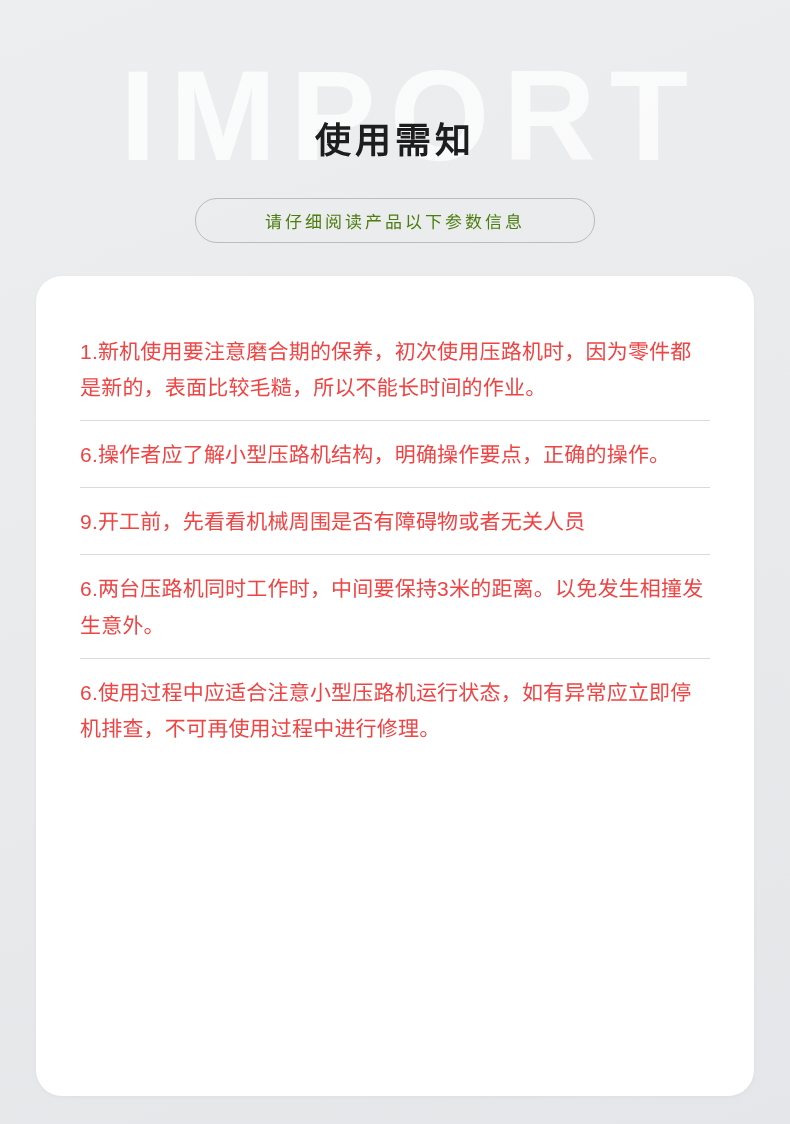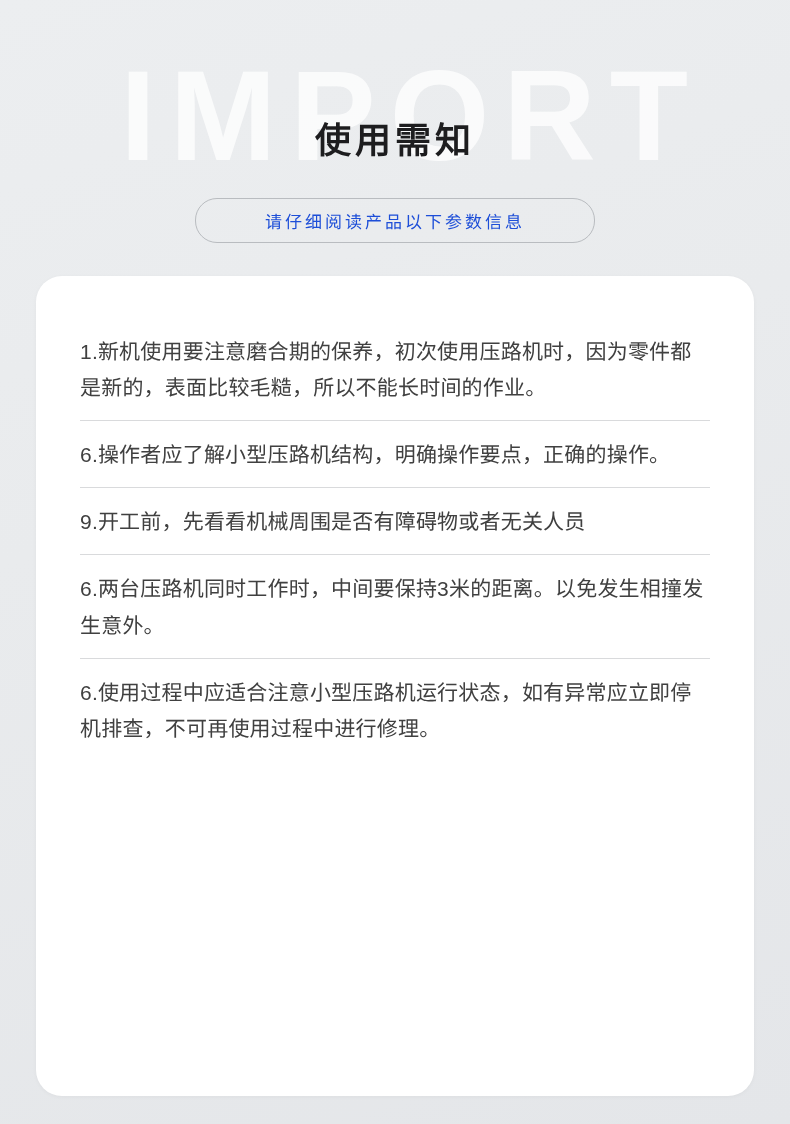--- a/index.html
+++ b/index.html
@@ -65,21 +65,21 @@
     left: 50%;
     transform: translateX(-50%);
     min-width: 400px;
     padding: 9px 34px;
     border: 1px solid #b9bcc0;
     border-radius: 22px;
     background: transparent;
     text-align: center;
     font-size: 17px;
     letter-spacing: 3px;
-    color: #1d4ed8;
+    color: #4d7c0f;
     box-sizing: border-box;
     white-space: nowrap;
   }
 
   
   .card {
     position: absolute;
     top: 276px;
     left: 36px;
     width: 718px;
@@ -93,21 +93,21 @@
 
   .notice-list {
     list-style: none;
     margin: 0;
     padding: 0;
   }
 
   .notice-item {
     font-size: 21px;
     line-height: 1.72;
-    color: #404040;
+    color: #ef4444;
     padding: 0 0 14px 0;
     margin: 0 0 16px 0;
     border-bottom: 1px solid #d9dadc;
     letter-spacing: 0.2px;
   }
   .notice-item:last-child {
     border-bottom: none;
     margin-bottom: 0;
     padding-bottom: 0;
   }

